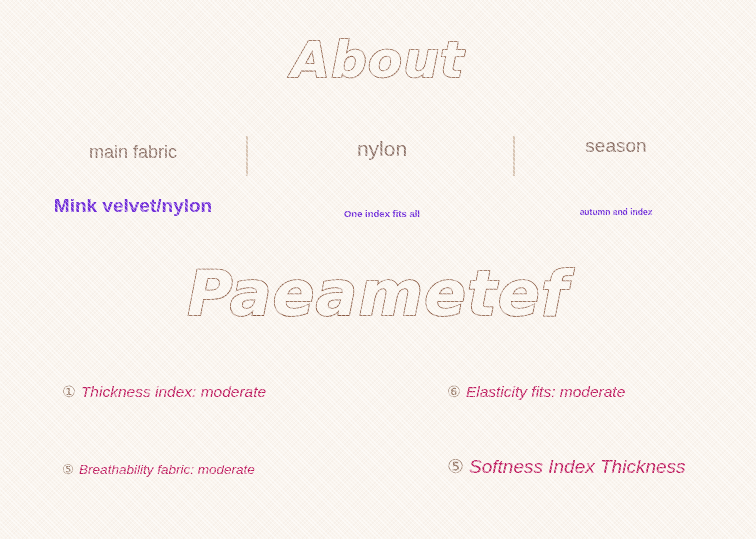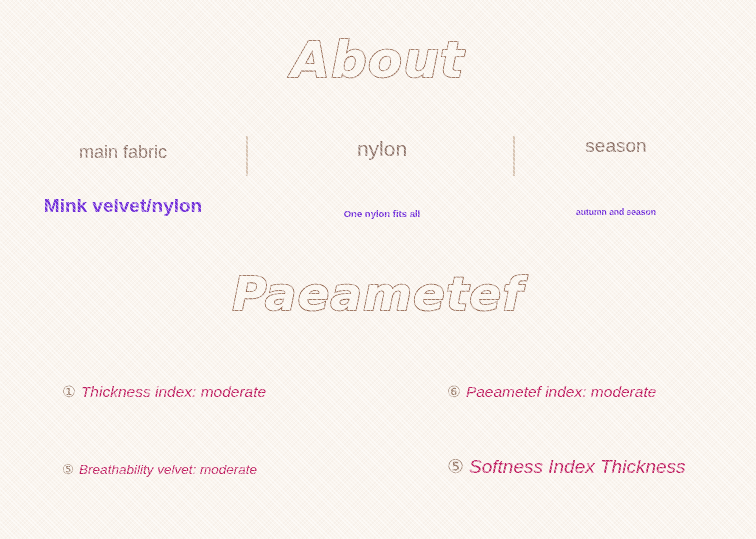--- a/index.html
+++ b/index.html
@@ -47,21 +47,21 @@
     user-select: none;
     white-space: nowrap;
   }
   #about-title {
     top: 32px;
     font-size: 50px;
     line-height: 56px;
   }
   #parameter-title {
     top: 267px;
-    font-size: 47px;
+    font-size: 62px;
     line-height: 54px;
   }
 
   
   #spec-row {
     position: absolute;
     top: 128px;
     left: 0;
     width: 756px;
     height: 110px;
@@ -73,21 +73,21 @@
   }
   .spec-label {
     color: #8d7268;
     white-space: nowrap;
   }
   .spec-value {
     color: #6d28d9;
     font-weight: bold;
     white-space: nowrap;
   }
-  #col-fabric { left: 14px; width: 218px; }
+  #col-fabric { left: 24px; width: 218px; }
   #col-fabric .spec-label { font-size: 18px; line-height: 24px; padding-top: 12px; }
   #col-fabric .spec-value { font-size: 19px; line-height: 24px; padding-top: 30px; }
 
   #col-size { left: 262px; width: 240px; }
   #col-size .spec-label { font-size: 21px; line-height: 26px; padding-top: 8px; }
   #col-size .spec-value { font-size: 9.5px; line-height: 14px; padding-top: 45px; }
 
   #col-season { left: 504px; width: 224px; }
   #col-season .spec-label { font-size: 19px; line-height: 25px; padding-top: 5px; }
   #col-season .spec-value { font-size: 8.5px; line-height: 13px; padding-top: 48px; }
@@ -140,49 +140,49 @@
 
     <div id="col-fabric" class="spec-col">
       <div class="spec-label">main fabric</div>
       <div class="spec-value">Mink velvet/nylon</div>
     </div>
 
     <div id="divider-1" class="divider"></div>
 
     <div id="col-size" class="spec-col">
       <div class="spec-label">nylon</div>
-      <div class="spec-value">One nylon fits all</div>
+      <div class="spec-value">One index fits all</div>
     </div>
 
     <div id="divider-2" class="divider"></div>
 
     <div id="col-season" class="spec-col">
       <div class="spec-label">season</div>
-      <div class="spec-value">autumn and season</div>
+      <div class="spec-value">autumn and index</div>
     </div>
 
   </div>
 
   <div id="parameter-title" class="outline-title">Paeametef</div>
 
   <div id="param-grid">
 
     <div id="param-thickness" class="param-item">
       <span class="param-num">①</span>
       <span class="param-text">Thickness index: moderate</span>
     </div>
 
     <div id="param-elasticity" class="param-item">
       <span class="param-num">⑥</span>
-      <span class="param-text">Paeametef index: moderate</span>
+      <span class="param-text">Elasticity fits: moderate</span>
     </div>
 
     <div id="param-breathability" class="param-item">
       <span class="param-num">⑤</span>
-      <span class="param-text">Breathability velvet: moderate</span>
+      <span class="param-text">Breathability fabric: moderate</span>
     </div>
 
     <div id="param-softness" class="param-item">
       <span class="param-num">⑤</span>
       <span class="param-text">Softness Index Thickness</span>
     </div>
 
   </div>
 
 </div>

